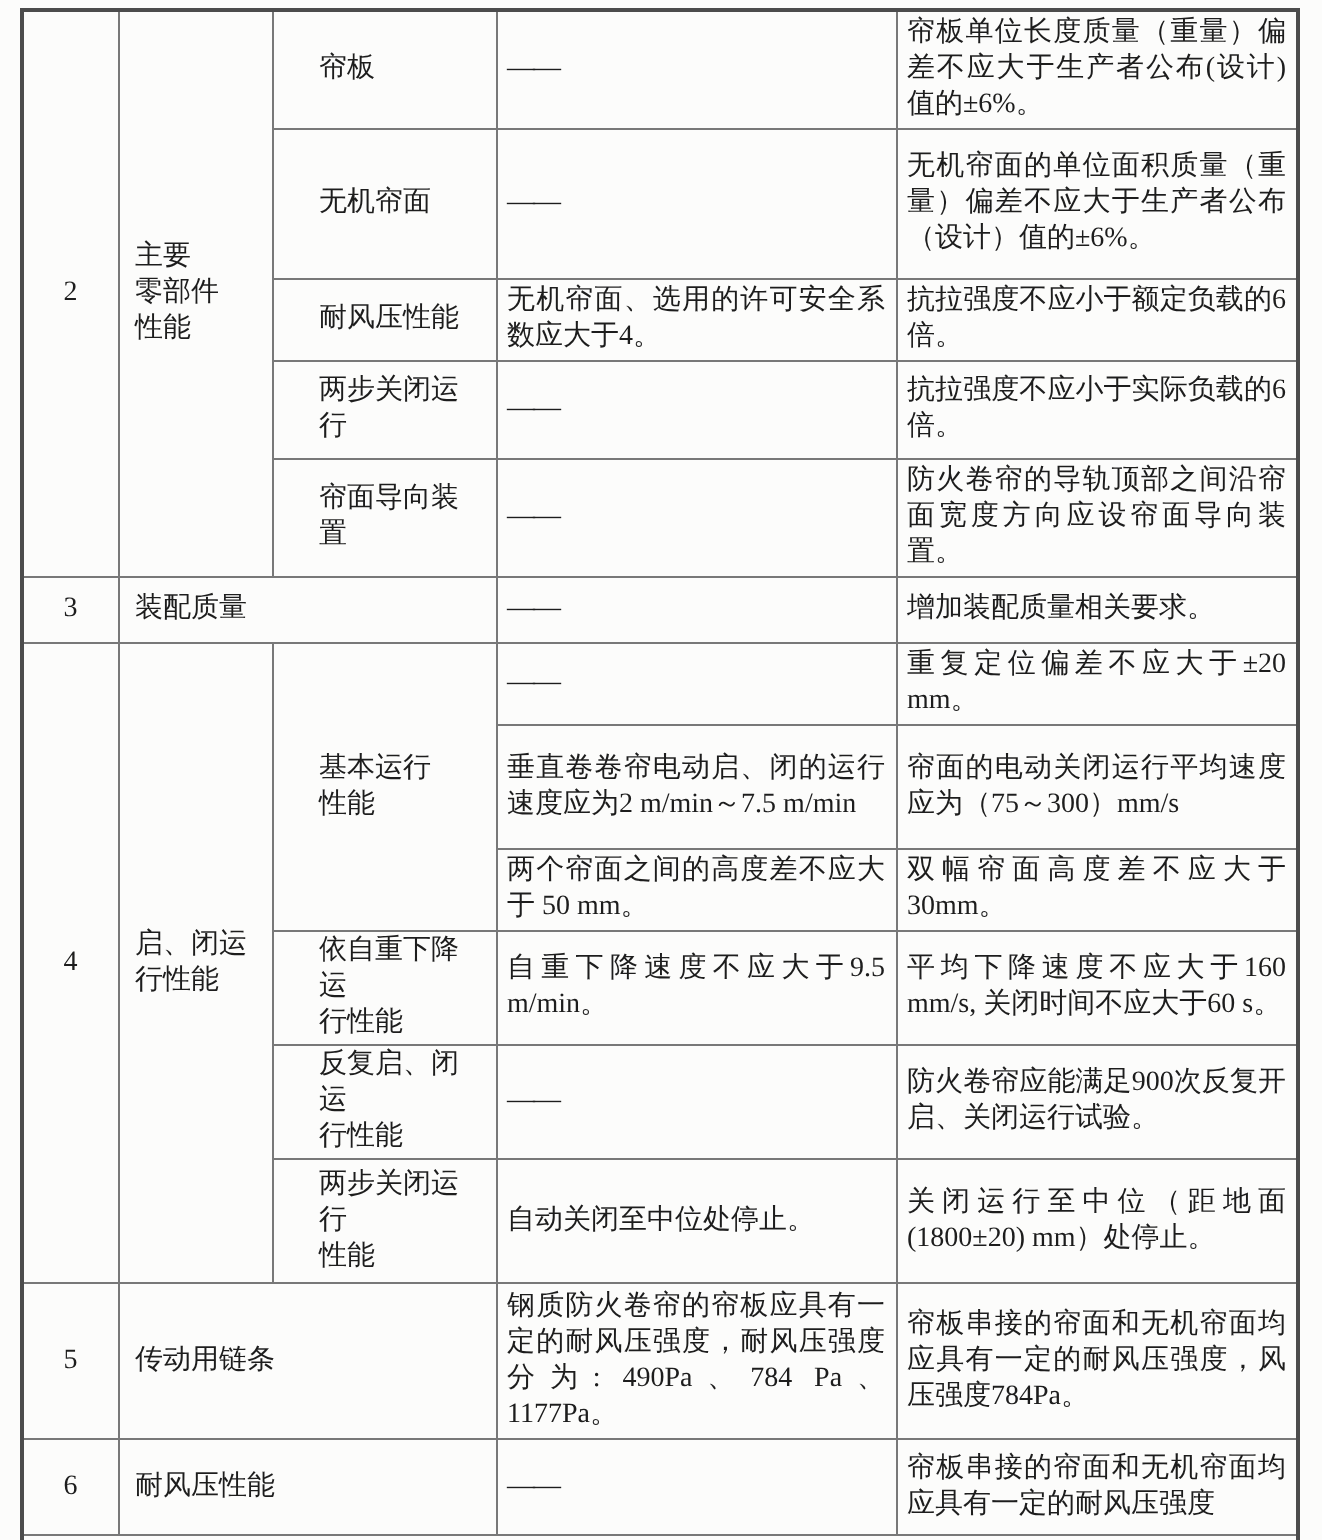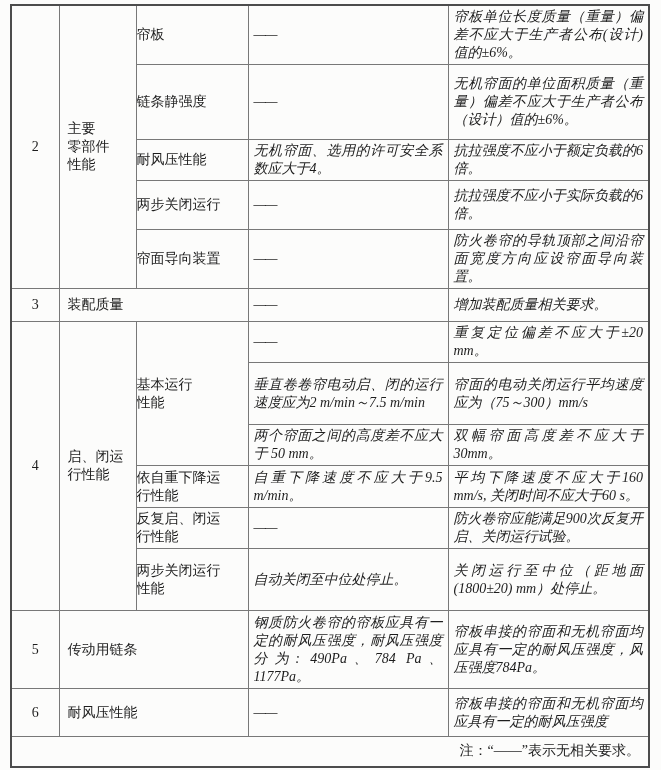--- a/index.html
+++ b/index.html
@@ -15,22 +15,22 @@
     border:2px solid #4c4c4c;
   }
   td{
     border:1px solid #787878;
     font-size:14px;line-height:18px;
     padding:1px 5px;vertical-align:middle;
     overflow:hidden;
   }
   td.no{text-align:center;padding:1px 2px;}
   td.cat{padding-left:8px;white-space:pre-line;}
-  td.sub{padding-left:0;white-space:pre-line;}
-  td.req,td.det{text-align:justify;text-justify:inter-character;padding:2px 5px;font-style:italic;}
+  td.sub{padding-left:23px;white-space:pre-line;}
+  td.req,td.det{text-align:justify;text-justify:inter-character;padding:2px 5px;}
   td.dash{text-align:left;letter-spacing:-1px;}
   tr.h58{height:58px;} tr.h75{height:75px;} tr.h38{height:38px;}
   tr.h49{height:49px;} tr.h56{height:56px;} tr.h33{height:33px;}
   tr.h62{height:62px;} tr.h40{height:40px;} tr.h42{height:42px;}
   tr.h78{height:78px;} tr.h48{height:48px;} tr.h30{height:30px;}
   td.note-cell{padding:4px 8px;text-align:right;}
 </style>
 </head>
 <body>
 
@@ -47,21 +47,21 @@
       <tr class="h58">
         <td class="no" rowspan="5">2</td>
         <td class="cat" rowspan="5">主要
 零部件
 性能</td>
         <td class="sub">帘板</td>
         <td class="req dash">——</td>
         <td class="det">帘板单位长度质量（重量）偏差不应大于生产者公布(设计)值的±6%。</td>
       </tr>
       <tr class="h75">
-        <td class="sub">链条静强度</td>
+        <td class="sub">无机帘面</td>
         <td class="req dash">——</td>
         <td class="det">无机帘面的单位面积质量（重量）偏差不应大于生产者公布（设计）值的±6%。</td>
       </tr>
       <tr class="h38">
         <td class="sub">耐风压性能</td>
         <td class="req">无机帘面、选用的许可安全系数应大于4。</td>
         <td class="det">抗拉强度不应小于额定负载的6倍。</td>
       </tr>
       <tr class="h49">
         <td class="sub">两步关闭运行</td>

